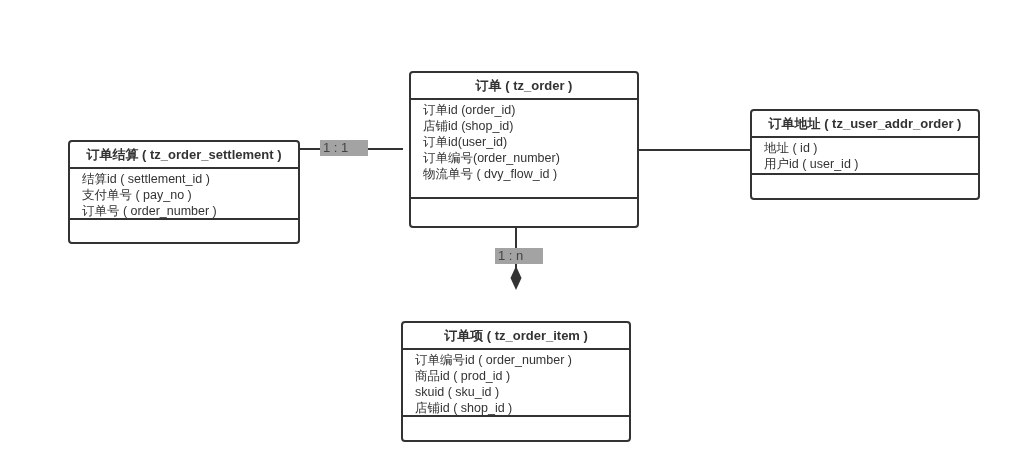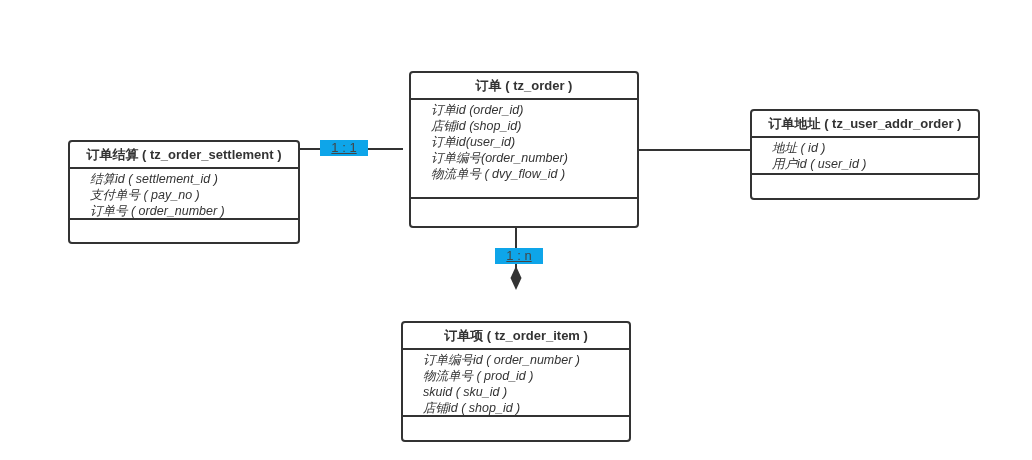--- a/index.html
+++ b/index.html
@@ -38,45 +38,42 @@
     font-weight: bold;
     font-size: 13px;
     line-height: 17px;
     padding: 4px 6px;
     border-bottom: 2px solid #333333;
     white-space: nowrap;
   }
   .entity-fields {
     flex: 0 0 auto;
     box-sizing: border-box;
-    padding: 2px 8px 0 20px;
+    padding: 2px 8px 0 12px;
     border-bottom: 2px solid #333333;
     overflow: hidden;
-    font-style: italic;
   }
   .field {
     font-size: 12.5px;
     line-height: 16px;
     white-space: nowrap;
     color: #333333;
   }
   .entity-footer {
     flex: 1 1 auto;
   }
   .card-label {
     position: absolute;
     z-index: 3;
-    background: #0ea5e9;
+    background: #a3a3a3;
     color: #444444;
     font-size: 13px;
     line-height: 16px;
-    text-align: center;
     padding: 0 3px;
     white-space: nowrap;
-    text-decoration: underline;
   }
 </style>
 </head>
 <body>
 
 <div class="canvas">
 
   <svg class="connectors" viewBox="0 0 1032 460" xmlns="http://www.w3.org/2000/svg">
     <line x1="299" y1="149" x2="403" y2="149" stroke="#333333" stroke-width="2"></line>
     <line x1="629" y1="150" x2="752" y2="150" stroke="#333333" stroke-width="2"></line>
@@ -115,20 +112,20 @@
       <div class="field">地址 ( id )</div>
       <div class="field">用户id ( user_id )</div>
     </div>
     <div class="entity-footer"></div>
   </div>
 
   <div class="entity" style="left:401px; top:292px; width:230px; height:121px;margin-top:29px;">
     <div class="entity-header">订单项 ( tz_order_item )</div>
     <div class="entity-fields" style="height:67px;">
       <div class="field">订单编号id ( order_number )</div>
-      <div class="field">物流单号 ( prod_id )</div>
+      <div class="field">商品id ( prod_id )</div>
       <div class="field">skuid ( sku_id )</div>
       <div class="field">店铺id ( shop_id )</div>
     </div>
     <div class="entity-footer"></div>
   </div>
 
 </div>
 
 </body></html>

